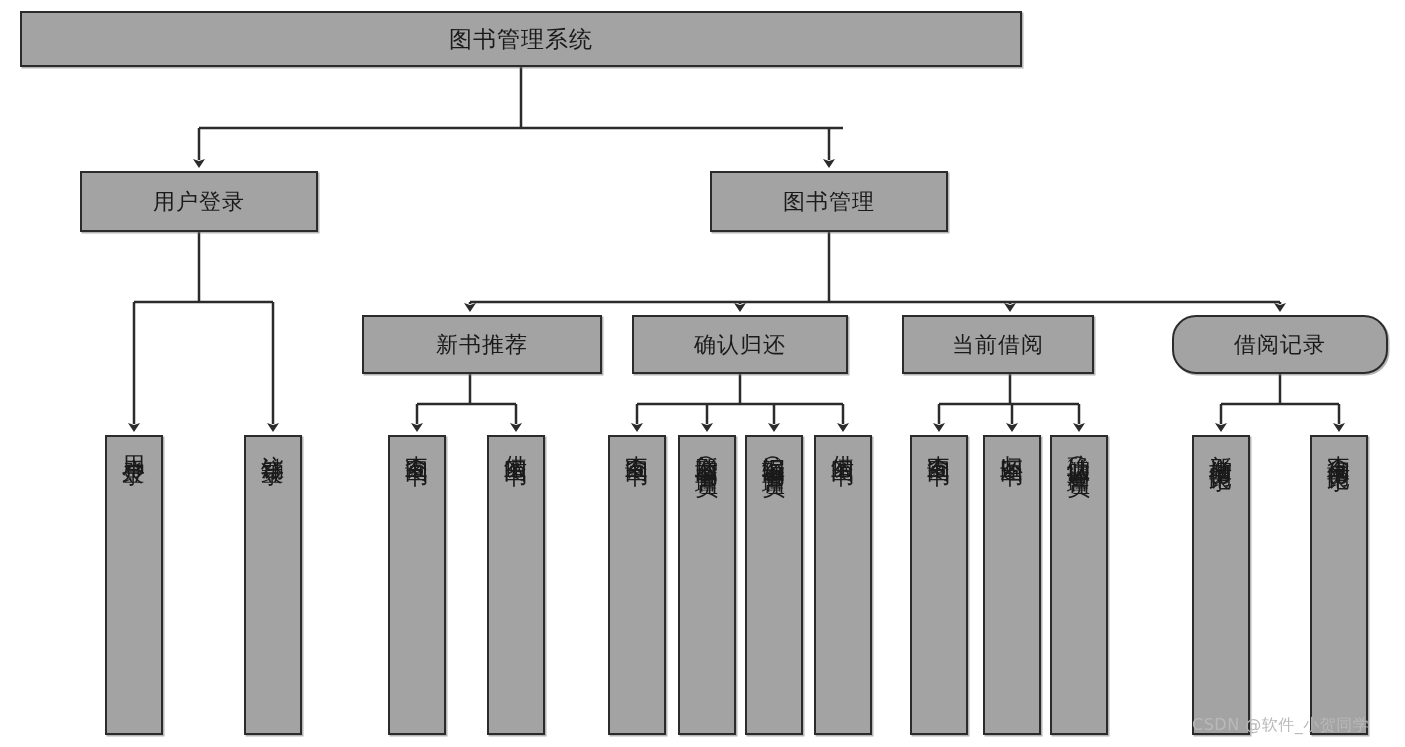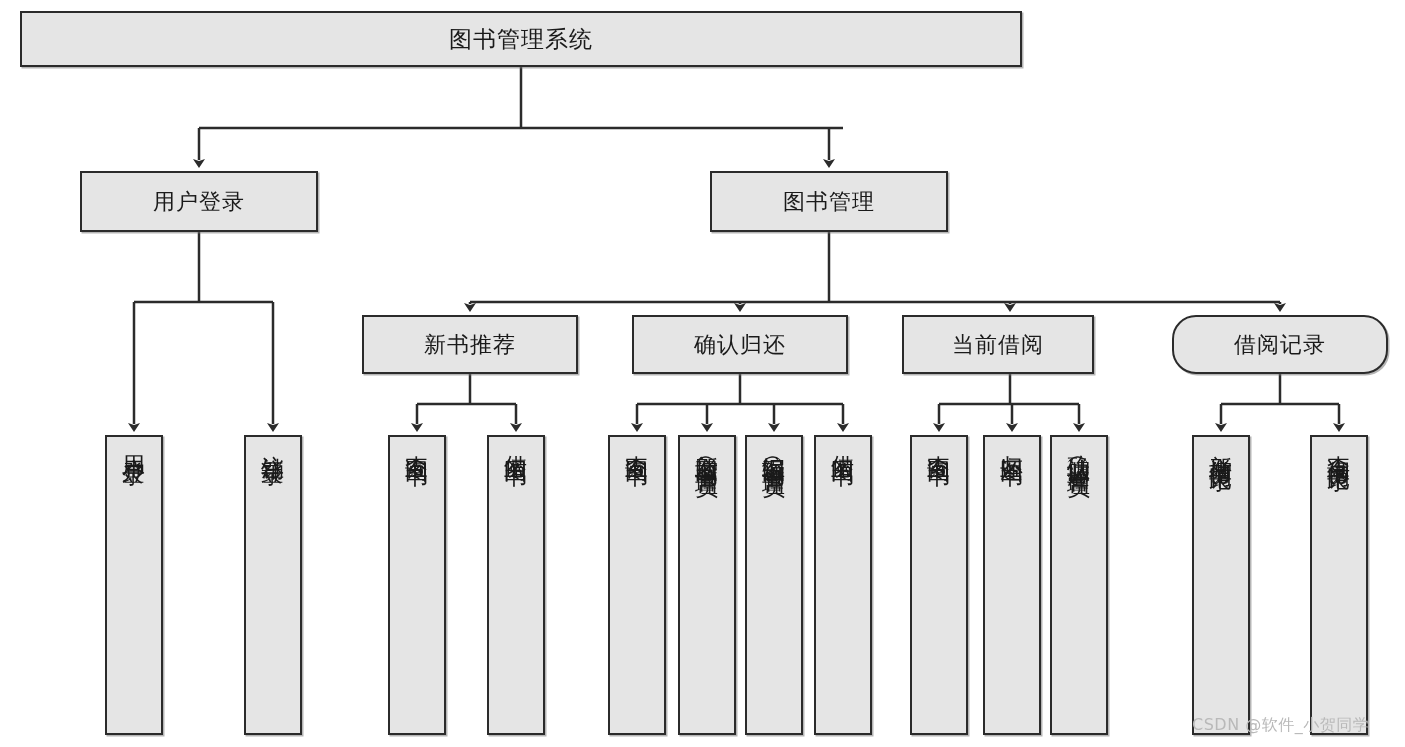--- a/index.html
+++ b/index.html
@@ -22,21 +22,21 @@
     position: absolute;
     left: 0;
     top: 0;
     width: 1405px;
     height: 747px;
     pointer-events: none;
   }
   .node {
     position: absolute;
     box-sizing: border-box;
-    background: #e5e5e5;
+    background: #a3a3a3;
     border: 2px solid #2b2b2b;
     box-shadow: 1.5px 1.5px 0 0 rgba(120,120,120,0.55);
     display: flex;
     align-items: center;
     justify-content: center;
   }
   .node .label {
     font-size: 22px;
     line-height: 1.15;
     letter-spacing: 1px;
@@ -126,21 +126,21 @@
     <span class="label">图书管理系统</span>
   </div>
 
   <div class="node" style="left:80px; top:171px; width:238px; height:61px;">
     <span class="label">用户登录</span>
   </div>
   <div class="node" style="left:710px; top:171px; width:238px; height:61px;justify-content:center;">
     <span class="label">图书管理</span>
   </div>
 
-  <div class="node" style="left:362px; top:315px; width:216px; height:59px;">
+  <div class="node" style="left:362px; top:315px; width:240px; height:59px;">
     <span class="label">新书推荐</span>
   </div>
   <div class="node" style="left:632px; top:315px; width:216px; height:59px;">
     <span class="label">确认归还</span>
   </div>
   <div class="node" style="left:902px; top:315px; width:192px; height:59px;">
     <span class="label">当前借阅</span>
   </div>
   <div class="node" style="left:1172px; top:315px; width:216px; height:59px;border-radius:24px;">
     <span class="label">借阅记录</span>

